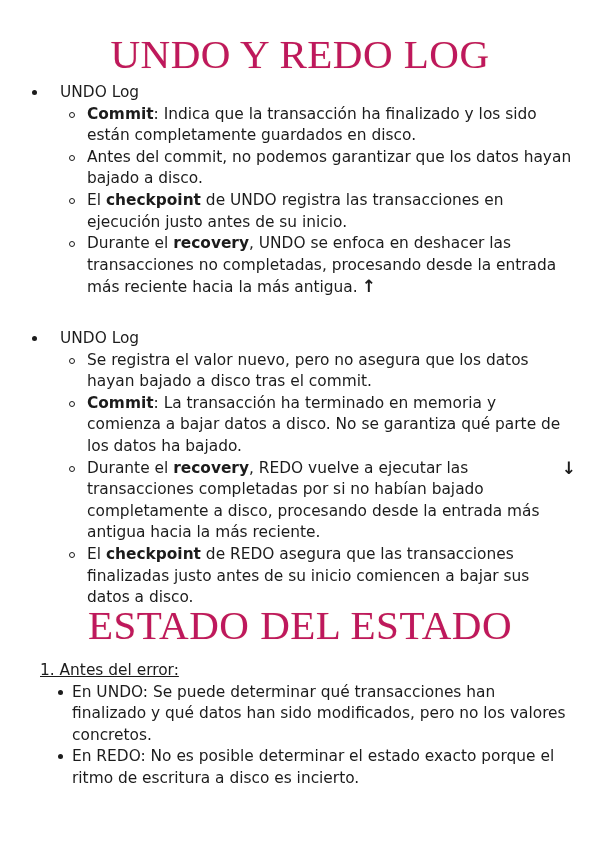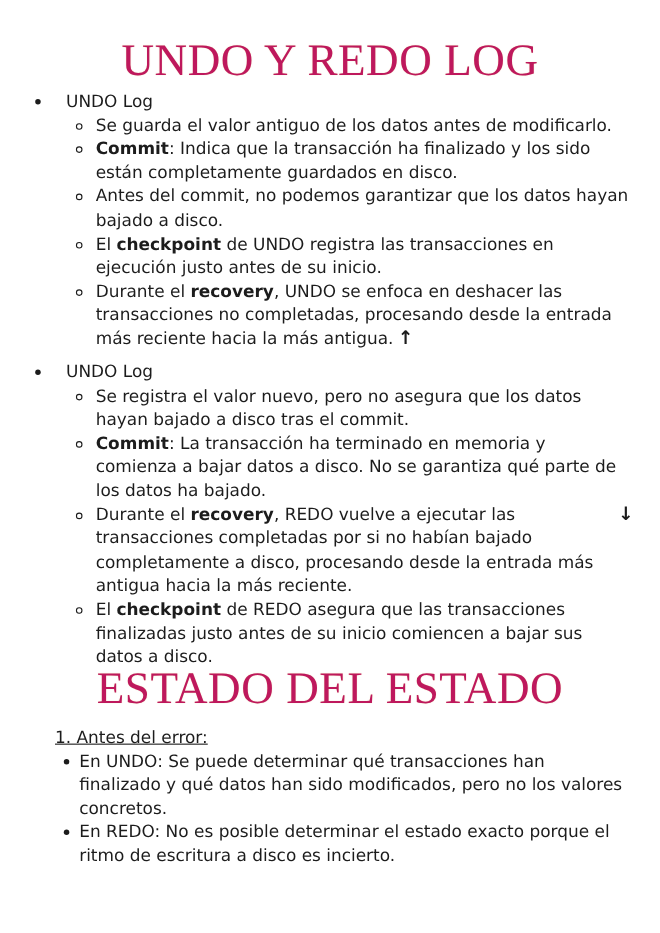--- a/index.html
+++ b/index.html
@@ -35,38 +35,37 @@
     width: 4px; height: 4px; border-radius: 50%; border: 1.2px solid #1c1c1c;
   }
   b { font-weight: bold; }
   .arrow { font-weight: bold; font-size: 17px; margin-left: 4px; }
   .arrow-float { float: right; font-weight: bold; font-size: 17px; margin-right: -4px; }
   #undo { top: 82px; }
   #redo { top: 328px; }
   #undo .l2 > li { width: 485px; }
   #redo .l2 > li { width: 485px; }
   #estado { top: 660px; }
-  .subhead { padding-left: 50px; text-decoration: underline; }
+  .subhead { padding-left: 40px; text-decoration: underline; }
   .l3 > li { position: relative; padding-left: 72px; width: 495px; }
   .l3 > li::before {
     content: ""; position: absolute; left: 58px; top: 8px;
     width: 5px; height: 5px; border-radius: 50%; background: #1c1c1c;
   }
 </style>
 </head>
 <body>
 
 <h1 class="title" id="title1">UNDO Y REDO LOG</h1>
 
 <div class="section" id="undo">
   <ul class="l1">
     <li>
       <span class="label">UNDO Log</span>
       <ul class="l2">
-        <li><span>Se guarda el valor antiguo de los datos antes de modificarlo.</span></li>
         <li><b>Commit</b><span>: Indica que la transacción ha finalizado y los sido están completamente guardados en disco.</span></li>
         <li><span>Antes del commit, no podemos garantizar que los datos hayan bajado a disco.</span></li>
         <li><span>El </span><b>checkpoint</b><span> de UNDO registra las transacciones en ejecución justo antes de su inicio.</span></li>
         <li><span>Durante el </span><b>recovery</b><span>, UNDO se enfoca en deshacer las transacciones no completadas, procesando desde la entrada más reciente hacia la más antigua.</span><span class="arrow">↑</span></li>
       </ul>
     </li>
   </ul>
 </div>
 
 <div class="section" id="redo">

